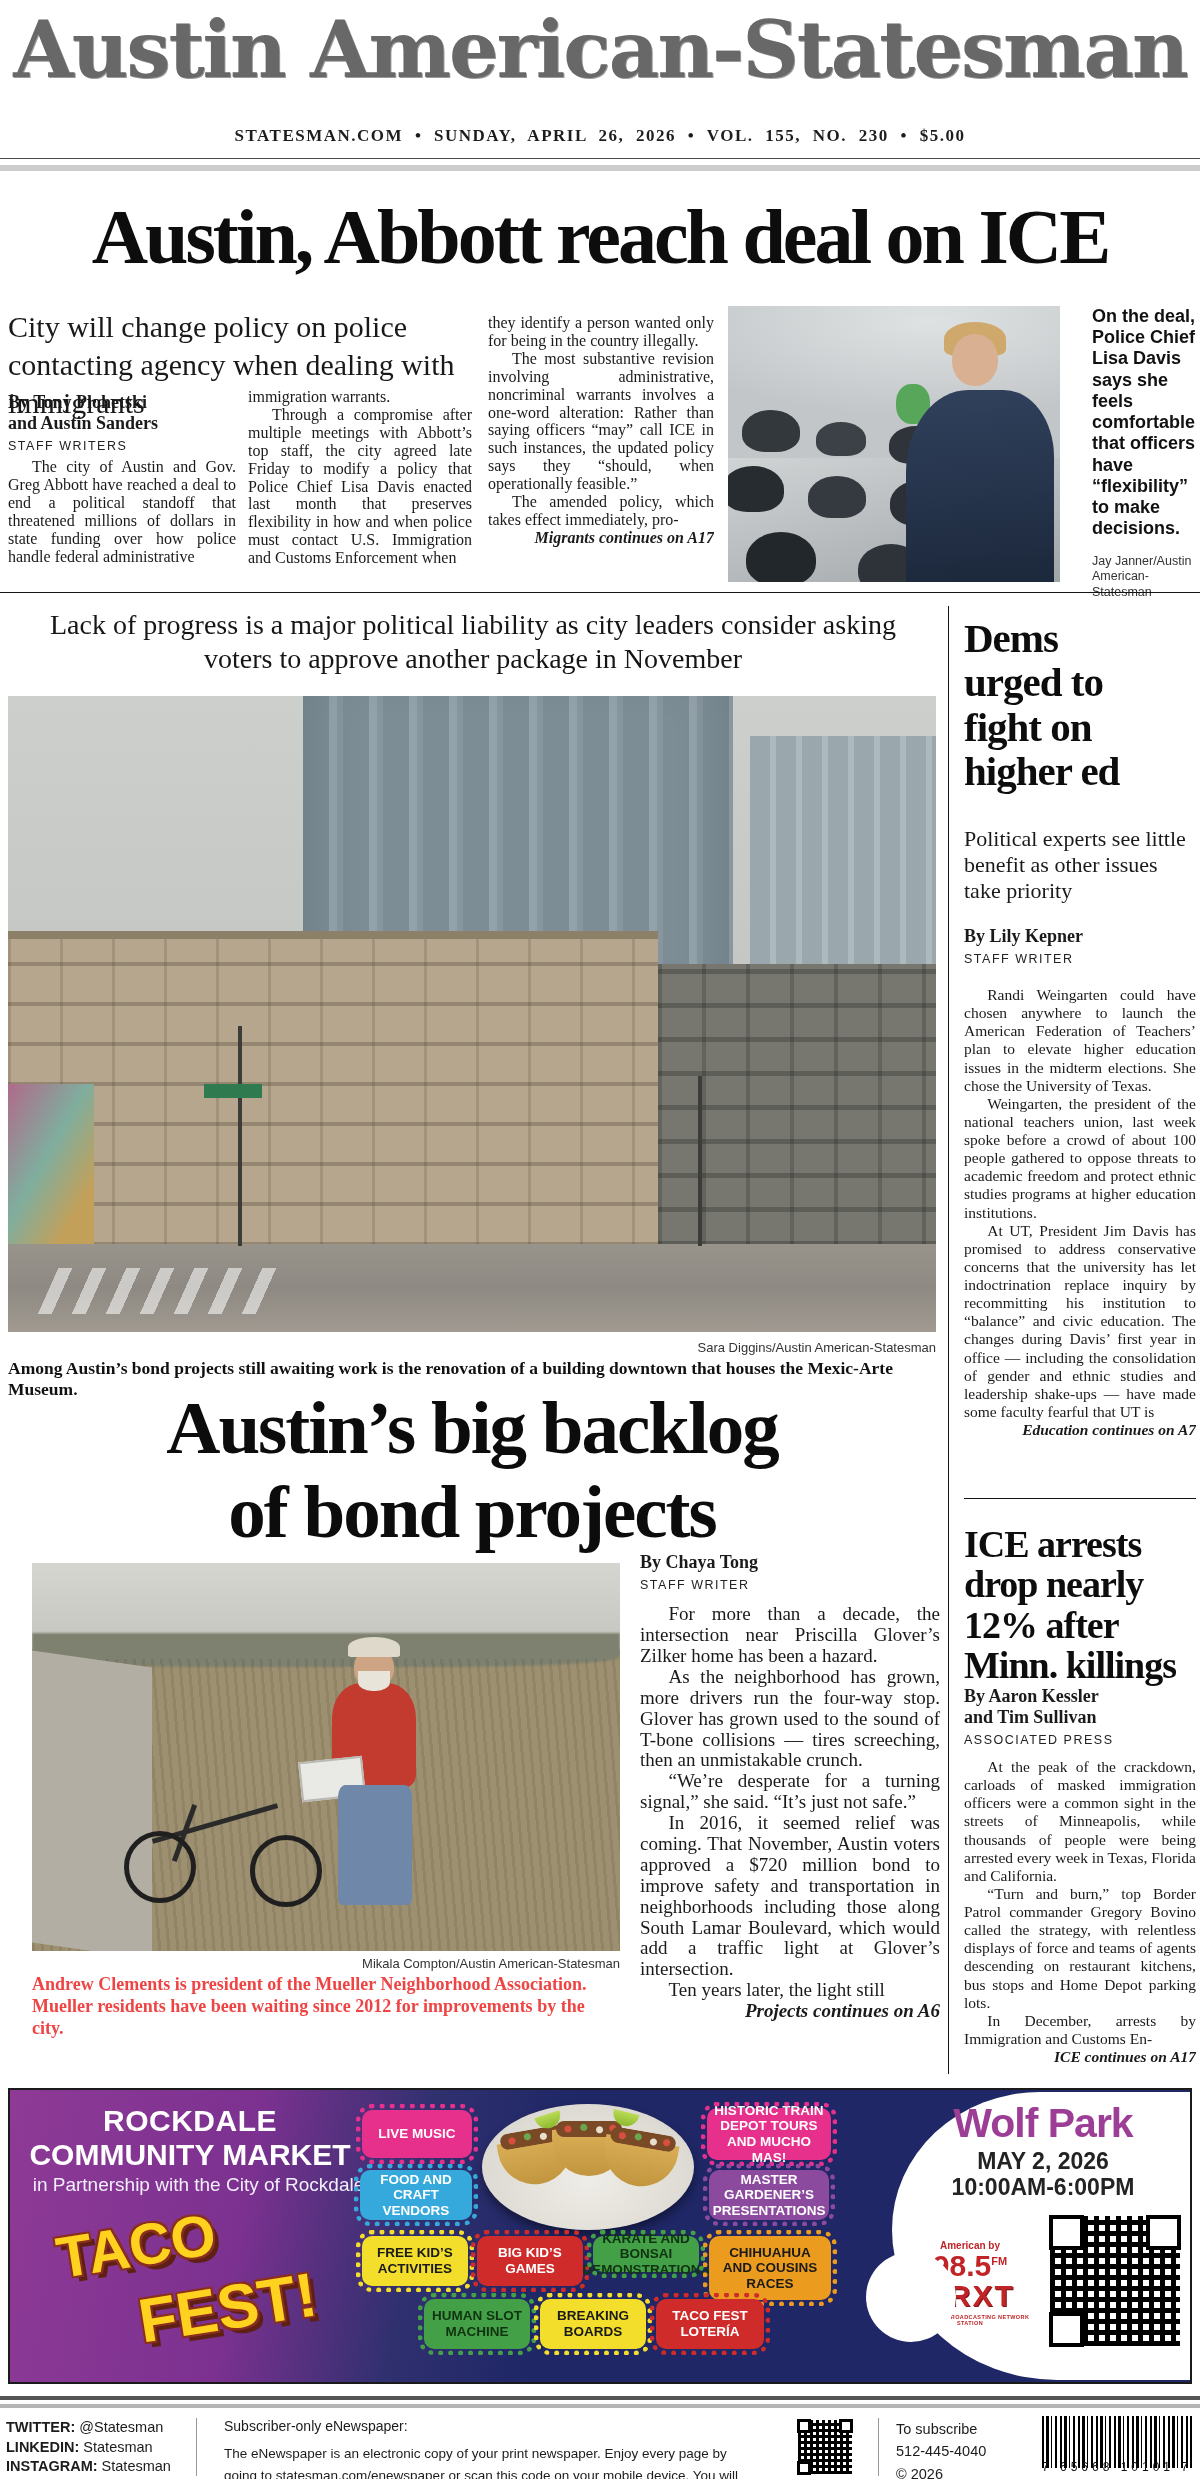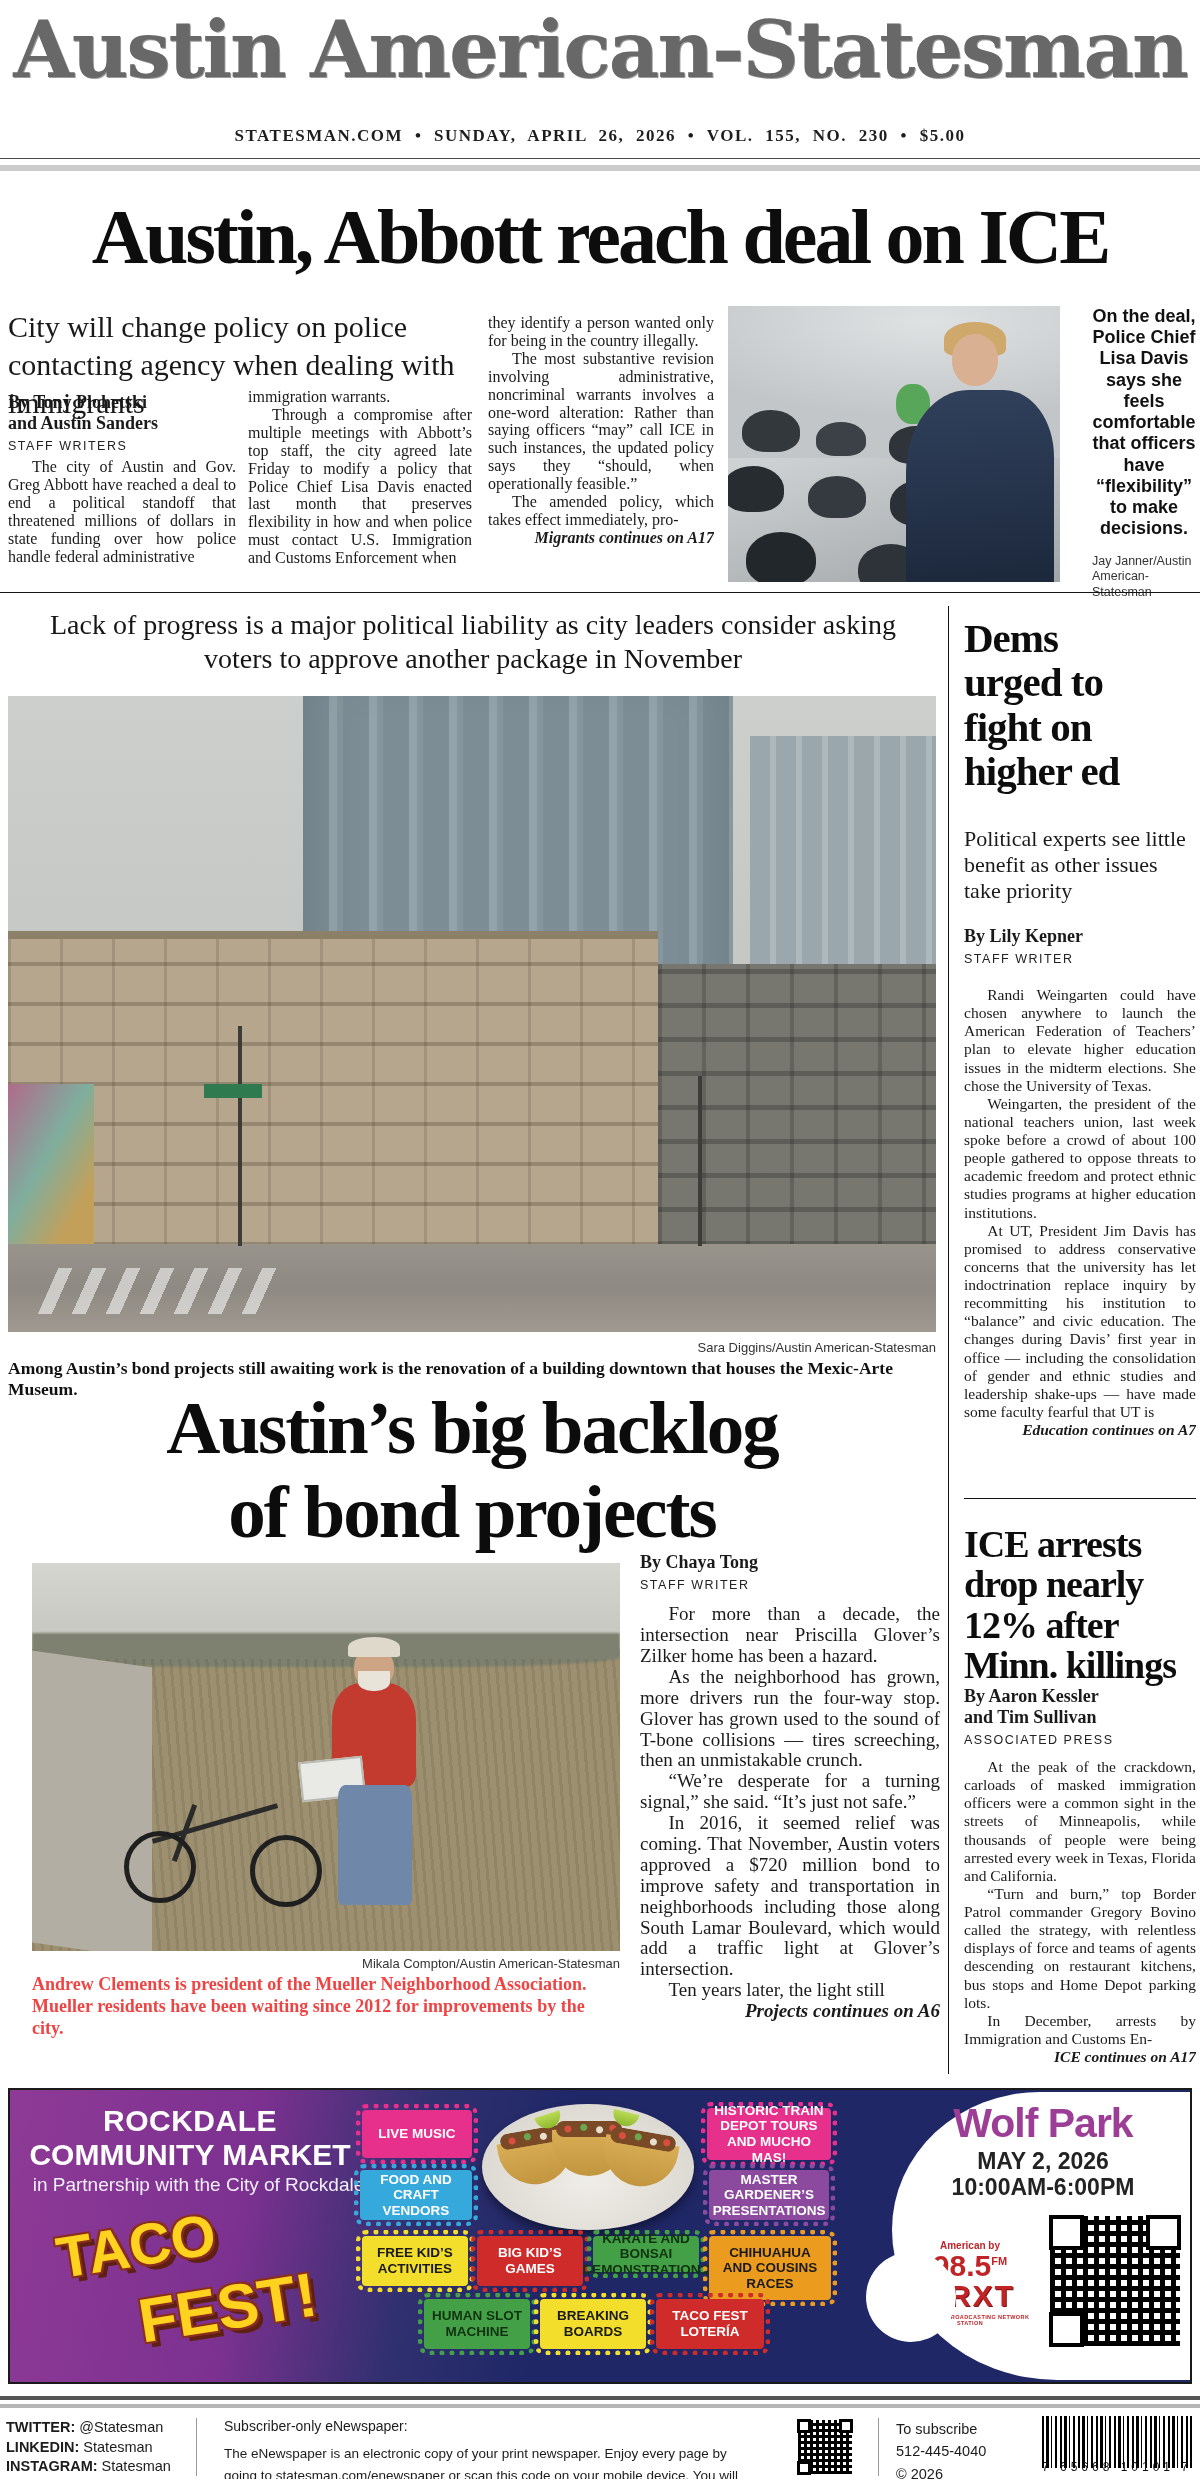--- a/index.html
+++ b/index.html
@@ -54,21 +54,21 @@
   .pl-chair{ position:absolute; width:58px; height:42px; background:#33383d; border-radius:50% 50% 40% 40%;
     box-shadow: 70px 8px 0 -4px #3b4146, 145px 14px 0 -2px #2f343a,
                 -18px 58px 0 2px #272c31, 66px 66px 0 0 #343a40, 150px 72px 0 2px #2b3036,
                 10px 128px 0 6px #22272c, 120px 138px 0 4px #2e3339; }
   .pl-person-green{ position:absolute; left:168px; top:78px; width:34px; height:40px; background:#57a65a; border-radius:45%; }
   .pl-officer{ position:absolute; right:6px; bottom:-4px; width:148px; height:196px;
     background:linear-gradient(175deg,#31415c 0%,#243249 60%,#1b273a 100%); border-radius:42% 34% 0 0; }
   .pl-head{ position:absolute; right:62px; top:28px; width:46px; height:52px; background:#d9b091; border-radius:48%; }
   .pl-hair{ position:absolute; right:54px; top:16px; width:62px; height:34px; background:#cfa96c; border-radius:50% 50% 20% 20%; }
   .rail{ position:absolute; left:1092px; top:6px; width:104px; }
-  .rail-caption{ font-size:18px; font-weight:bold; line-height:1.18; color:#111;text-align:center; }
+  .rail-caption{ font-size:18px; font-weight:bold; line-height:1.18; color:#111; }
   .rail-credit{ font-size:12.5px; line-height:1.25; color:#333; margin-top:14px; }
 
   .section-divider{ position:absolute; top:592px; left:0; width:1200px; height:1px; background:#141414; }
 
   
   .feature{ position:absolute; top:600px; left:0; width:1116px; height:1482px; }
   .deck{ position:absolute; left:28px; top:8px; width:890px; text-align:center;
     font-size:28px; line-height:1.23; font-weight:400; color:#161616; }
 
   .photo-city{ position:absolute; left:8px; top:96px; width:928px; height:636px; overflow:hidden; background:#c6c8c5; }
@@ -172,21 +172,21 @@
     background:#7a4a26;
     background-image:radial-gradient(circle at 18% 50%, #d94f3f 0 3px, transparent 4px),
       radial-gradient(circle at 42% 40%, #6aa84f 0 3px, transparent 4px),
       radial-gradient(circle at 66% 55%, #e8e0ce 0 3px, transparent 4px),
       radial-gradient(circle at 86% 45%, #d94f3f 0 3px, transparent 4px); }
   .lime{ position:absolute; width:26px; height:14px; background:linear-gradient(#bada55,#8db92e);
     border-radius:0 0 26px 26px; }
 
   .badge{ position:absolute; display:flex; align-items:center; justify-content:center; text-align:center;
     font-family:"Liberation Sans",sans-serif; font-weight:800; font-size:13.5px; line-height:1.15;
-    border-radius:4px; padding:4px 6px; outline-style:dotted; outline-width:5px; outline-offset:1px; }
+    border-radius:10px; padding:4px 6px; outline-style:dotted; outline-width:5px; outline-offset:1px; }
 
   .blob{ position:absolute; right:-4px; top:2px; bottom:2px; width:302px; background:#fff;
     border-radius:170px 0 0 190px / 55% 0 0 60%; }
   .blob::after{ content:""; position:absolute; left:-26px; bottom:38px; width:90px; height:90px;
     background:#fff; border-radius:50%; }
   .wolf-title{ position:absolute; left:0; top:8px; width:100%; text-align:center;
     font-family:"Liberation Sans",sans-serif; font-size:41px; font-weight:800; color:#9c3d96; letter-spacing:-1px; }
   .wolf-date{ position:absolute; left:0; top:56px; width:100%; text-align:center;
     font-family:"Liberation Sans",sans-serif; font-size:23px; font-weight:800; color:#232323; }
   .wolf-time{ position:absolute; left:0; top:82px; width:100%; text-align:center;

